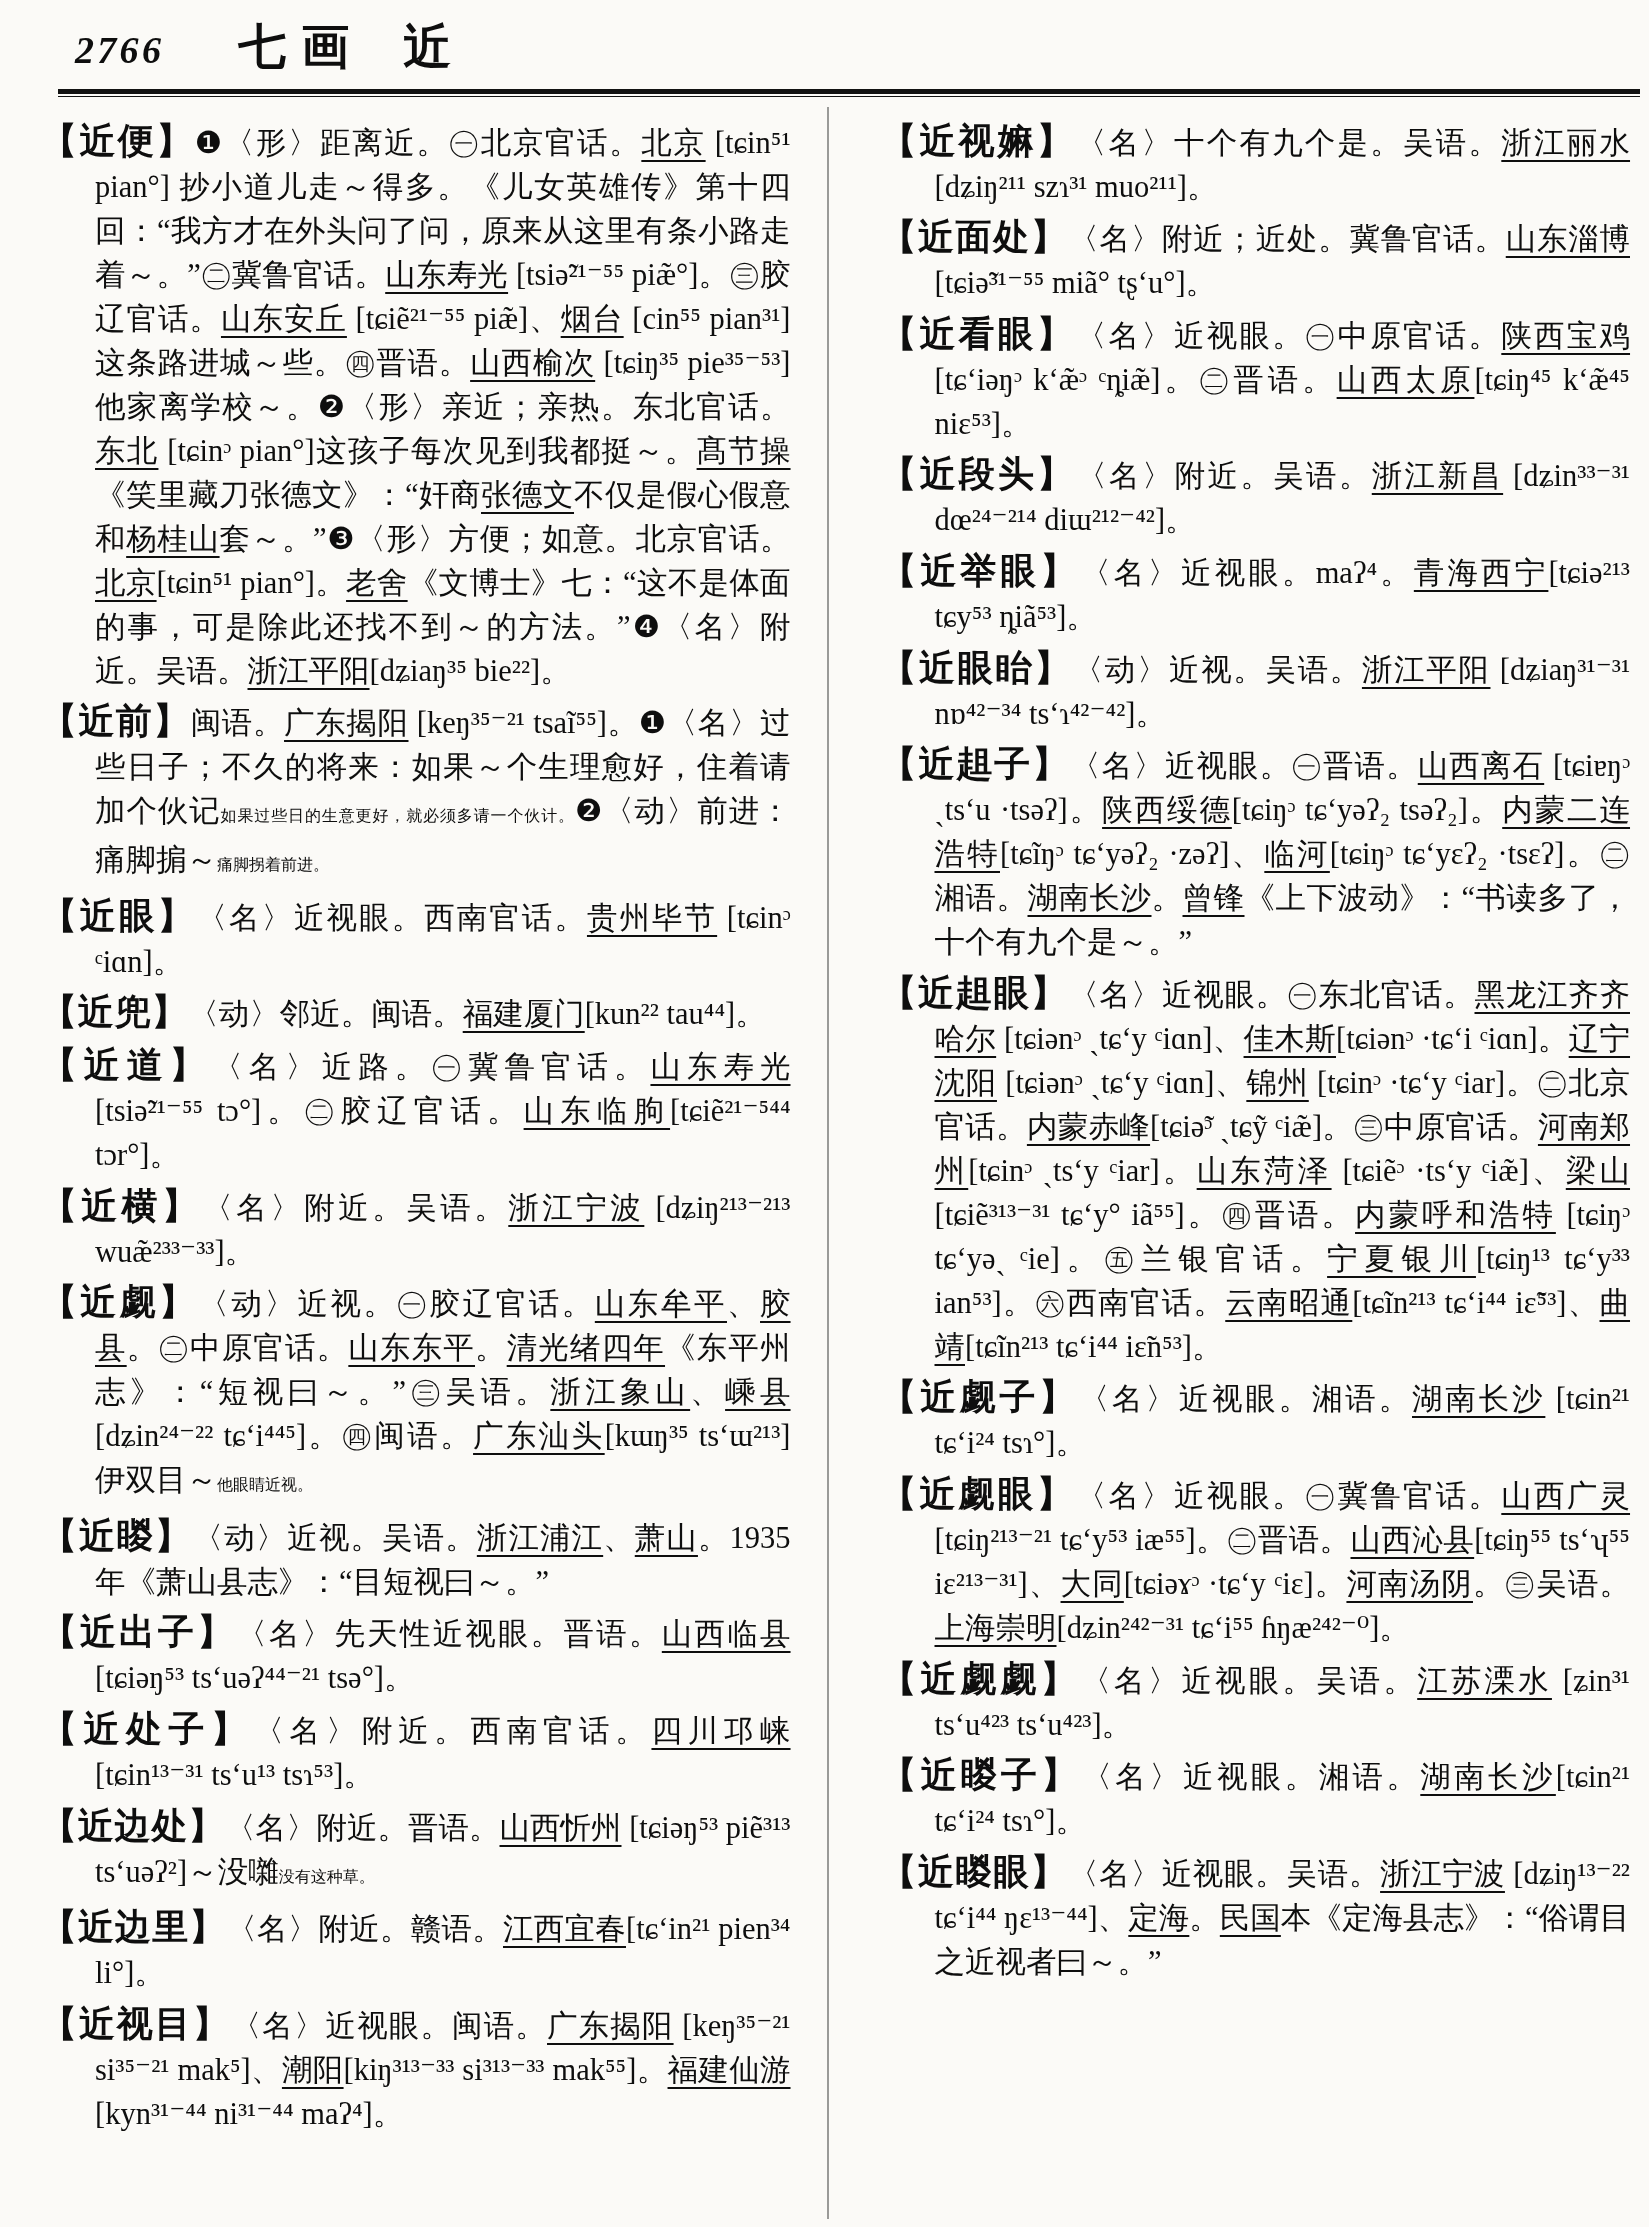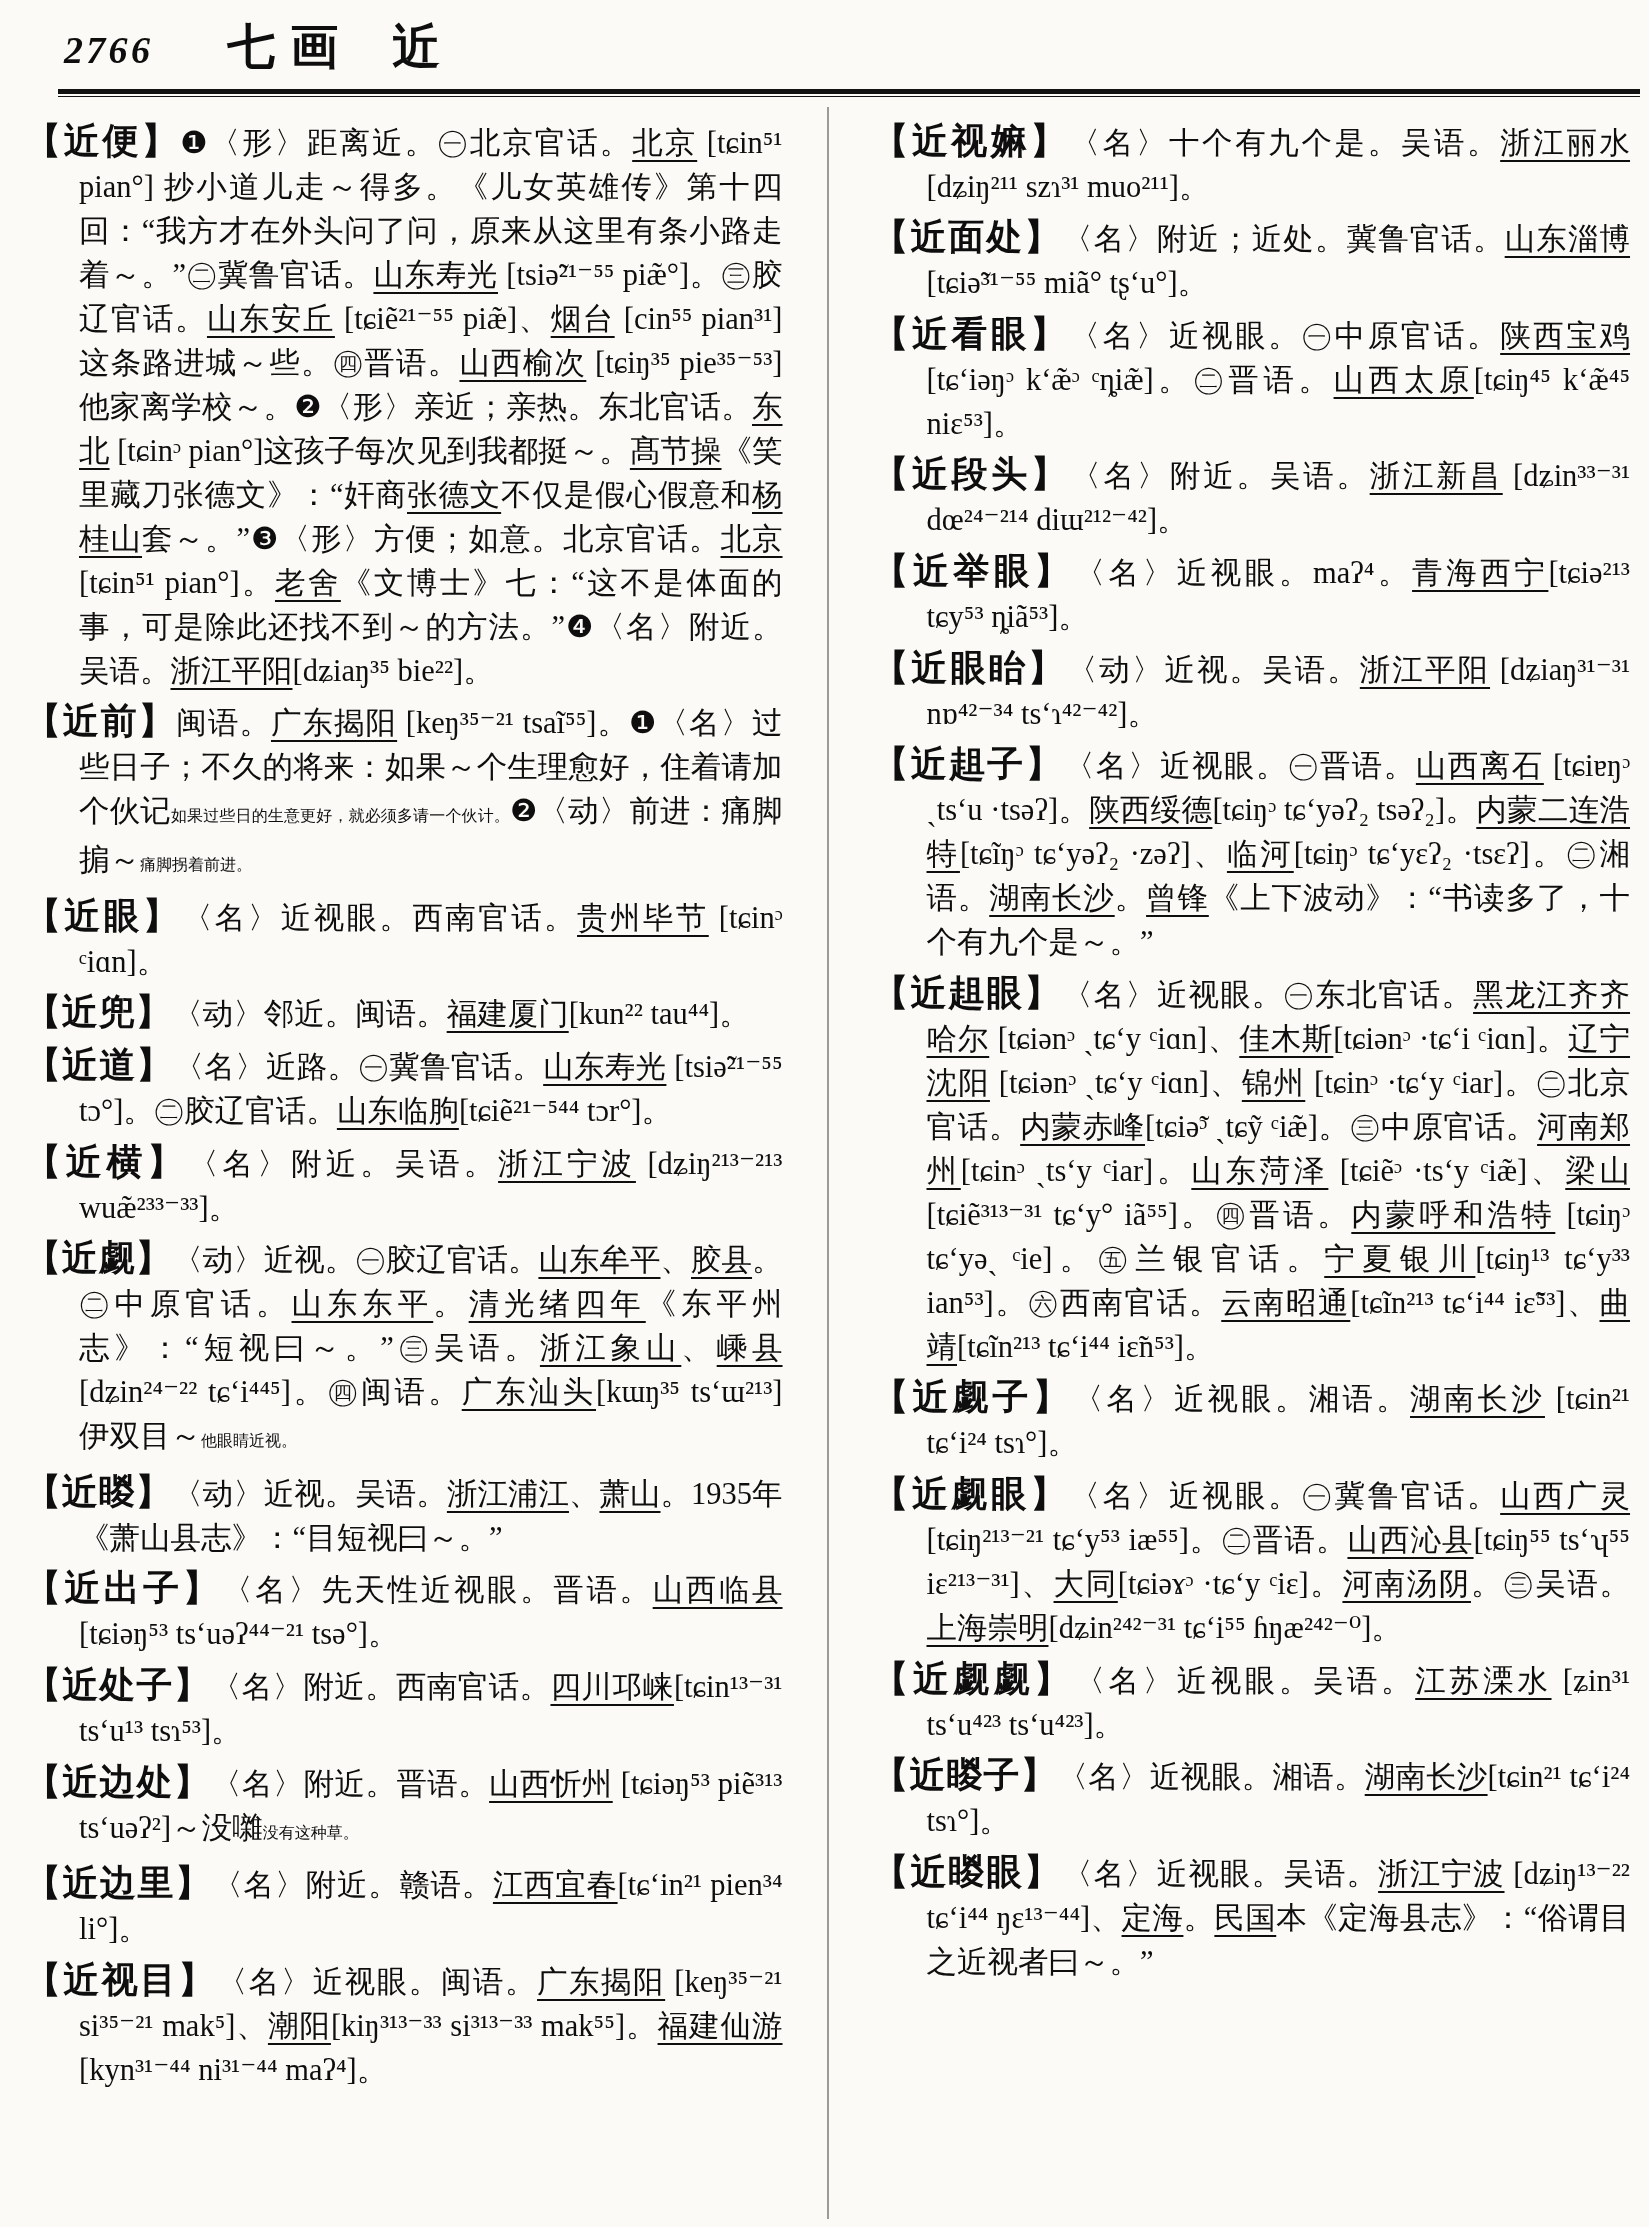--- a/index.html
+++ b/index.html
@@ -9,32 +9,33 @@
     color:#0e0e0e;
     font-family:"Liberation Serif","DejaVu Serif",serif;
     overflow:hidden;
     position:relative;
   }
   .page-header{
     display:flex;align-items:baseline;
     padding:15px 0 8.2px 64px;
     font-weight:bold;
   }
-  .page-number{font-size:38px;letter-spacing:3.3px;font-style:italic;}
+  .page-number{font-size:38px;letter-spacing:3.3px;font-style:italic;margin-left:11px;}
   .section-title{font-size:48px;margin-left:74px;letter-spacing:15px;}
   .header-rule{
     margin:1.6px 10px 0 58px;
     border-top:5px solid #121212;
     border-bottom:0.8px solid #121212;
     height:2.5px;
   }
   .columns{
     display:flex;
     padding:21.4px 20px 0 25px;
     gap:90px;
+    margin-left:16px;
   }
   .col{width:775px;}
   .col-divider{
     position:absolute;
     left:827px;top:107px;bottom:8.2px;
     width:1.6px;background:#4a4a4a;opacity:.55;
   }
   .entry{
     font-size:30.5px;
     line-height:44px;

